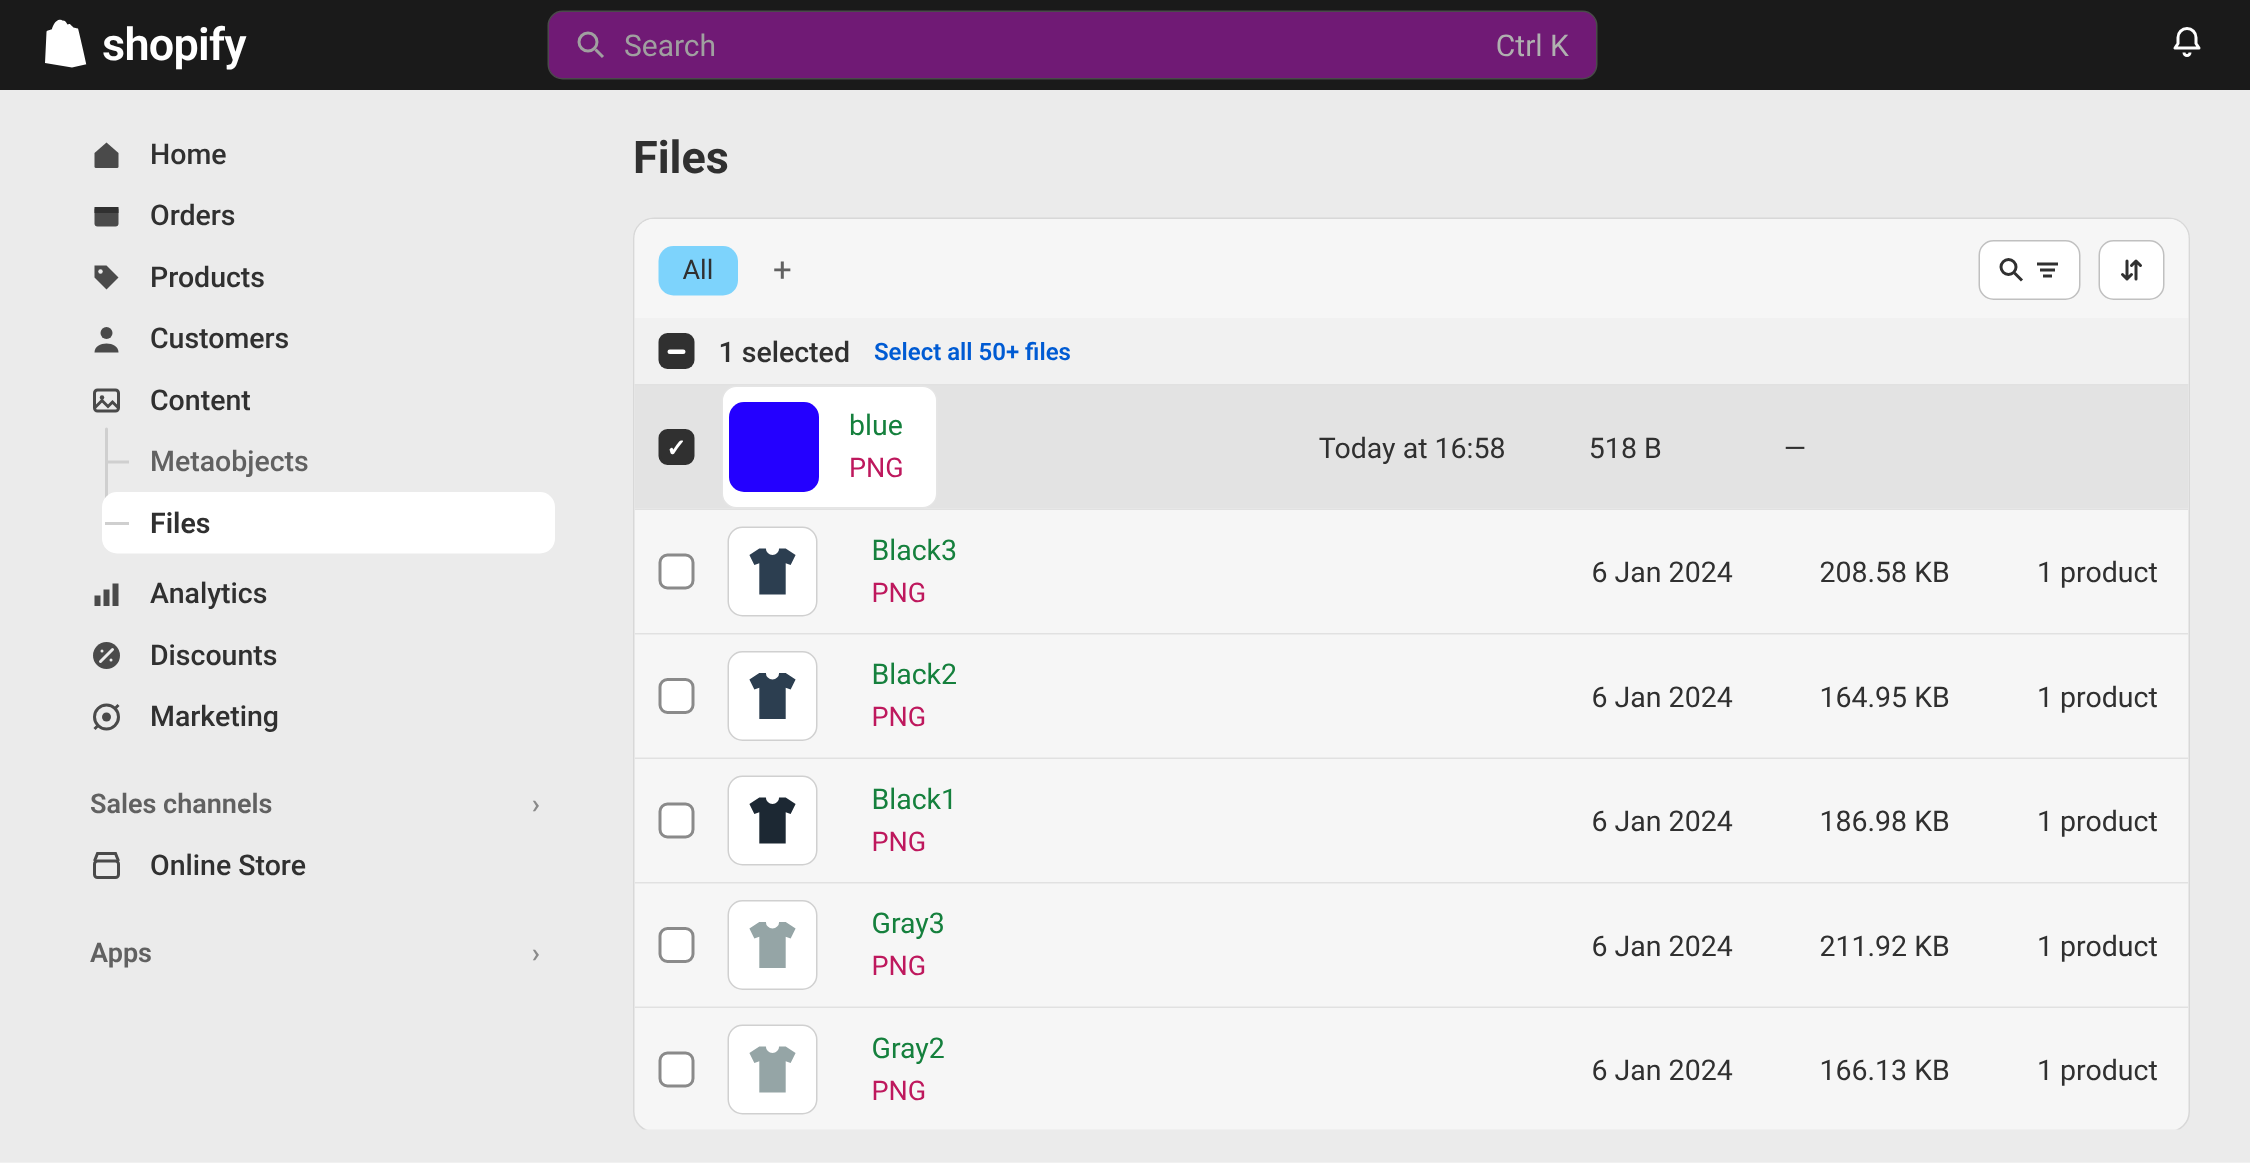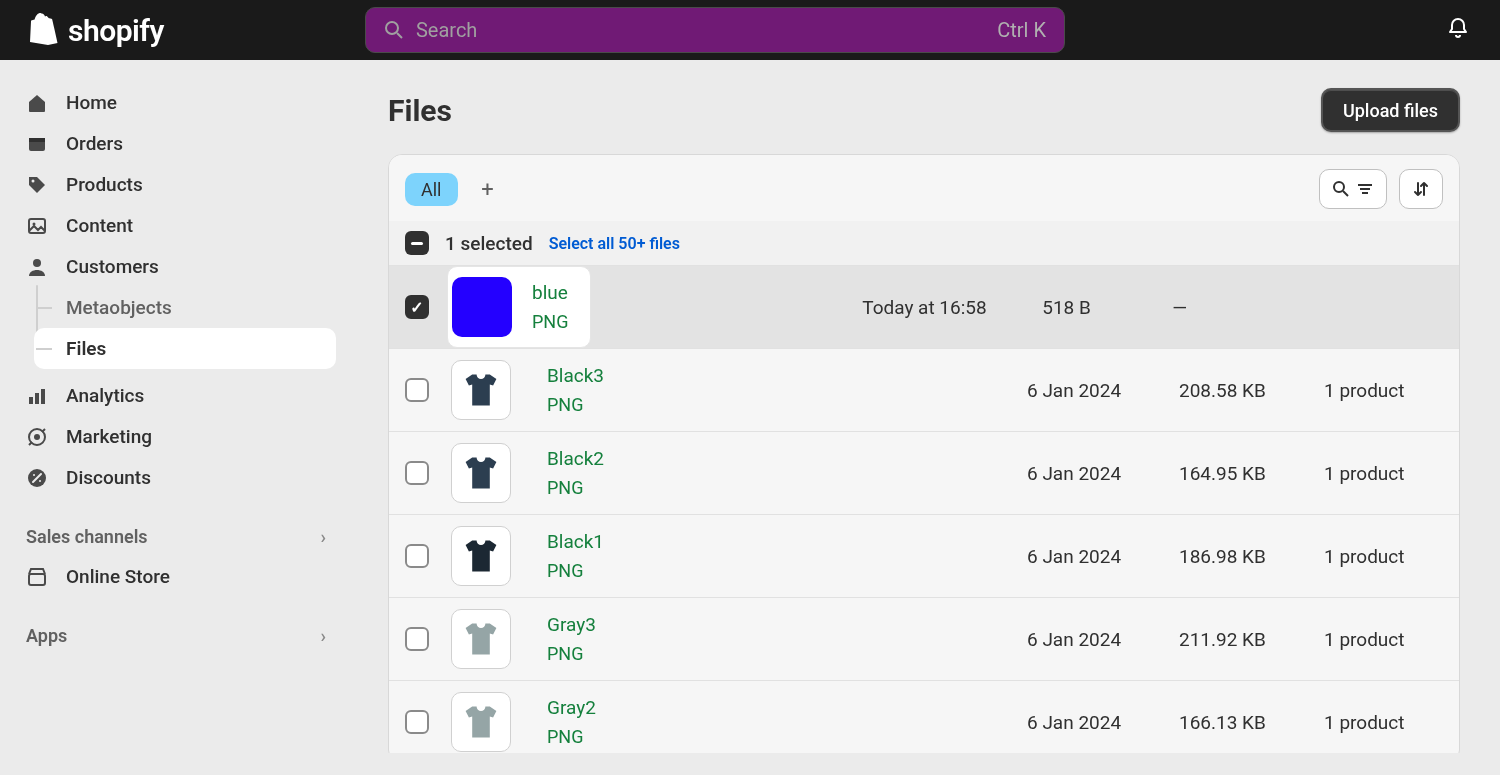--- a/index.html
+++ b/index.html
@@ -8,21 +8,21 @@
     
     .topbar { height:60px; background:#1a1a1a; display:flex; align-items:center; padding:0 30px; }
     .logo { display:flex; align-items:center; color:#fff; font-size:30px; font-weight:600; letter-spacing:-0.5px; }
     .logo svg { margin-right:8px; }
     .search-box { margin-left:auto; margin-right:auto; display:flex; align-items:center; background:#701a75; border:1px solid #4a4a4a; border-radius:10px; width:700px; height:46px; padding:0 18px; color:#a0a0a0; font-size:20px; }
     .search-box .search-label { flex:1; margin-left:12px; }
     .search-box .kbd { color:#b0b0b0; }
     .notif { margin-left:180px; color:#fff; }
 
     
-    .body { display:flex; height:calc(775px - 82px); }
+    .body { display:flex; height:calc(775px - 82px);padding-left:34px; }
     .sidebar { width:352px; background:#ebebeb; padding:22px 16px 0 16px; }
     .nav-item { display:flex; align-items:center; height:41px; padding:0 10px; border-radius:10px; color:#303030; font-size:19px; font-weight:500; cursor:pointer; }
     .nav-item .icon { width:40px; display:flex; justify-content:flex-start; color:#4a4a4a; }
     .sub-wrap { position:relative; margin-left:18px; }
     .sub-wrap::before { content:""; position:absolute; left:2px; top:-2px; bottom:20px; width:2px; background:#cfcfcf; border-radius:2px; }
     .sub-item { display:flex; align-items:center; height:41px; padding-left:32px; color:#616161; font-size:19px; font-weight:500; cursor:pointer; position:relative; border-radius:10px; }
     .sub-item::before { content:""; position:absolute; left:2px; top:20px; width:16px; height:2px; background:#cfcfcf; }
     .sub-item.active { background:#fff; color:#303030; font-weight:600; }
     .sub-item.active::after { content:""; position:absolute; left:2px; top:10px; height:22px; width:4px; background:#cfcfcf; border-radius:2px; display:none; }
     .section-heading { display:flex; align-items:center; justify-content:space-between; height:40px; padding:0 10px; color:#616161; font-size:18px; font-weight:600; margin-top:18px; cursor:pointer; }
@@ -49,21 +49,21 @@
 
     .row { display:flex; align-items:center; height:83px; border-top:1px solid #e1e1e1; padding:0 16px; cursor:pointer; }
     .row.first { background:#e3e3e3; }
     .cb { width:24px; height:24px; border:2px solid #8a8a8a; border-radius:6px; background:#fff; cursor:pointer; display:flex; align-items:center; justify-content:center; flex:0 0 24px; }
     .cb.checked { background:#303030; border-color:#303030; }
     .cb.checked::after { content:"✓"; color:#fff; font-size:16px; font-weight:700; }
     .thumb { width:60px; height:60px; border-radius:10px; margin-left:22px; background:#fff; border:1px solid #d0d0d0; display:flex; align-items:center; justify-content:center; flex:0 0 60px; overflow:hidden; }
     .thumb.blue { background:#2400ff; border:none; }
     .ncol { margin-left:36px; flex:0 0 480px; }
     .fname { font-size:19px; color:#15803d; line-height:1.2; }
-    .ftype { font-size:18px; color:#15803d; margin-top:6px; }
+    .ftype { font-size:18px; color:#be185d; margin-top:6px; }
     .datecol { flex:0 0 152px; font-size:19px; color:#303030; }
     .sizecol { flex:0 0 145px; font-size:19px; color:#303030; }
     .refcol { flex:1; font-size:19px; color:#303030; }
     .first-wrap { display:inline-flex; align-items:center; background:#fff; border-radius:10px; padding:10px 22px 10px 0; margin-left:-4px; border:1px solid #e5e5e5; }
 
     
     .shirt { width:44px; height:44px; }
   </style>
 </head>
 <body>
@@ -115,36 +115,36 @@
           <svg width="22" height="22" viewBox="0 0 22 22">
             <path d="M3 3h8l8 8-8 8-8-8V3z" fill="#4a4a4a"></path>
             <circle cx="7" cy="7" r="1.5" fill="#ebebeb"></circle>
           </svg>
         </span>
       <span>Products</span>
     </div>
     <div class="nav-item">
       <span class="icon">
           <svg width="22" height="22" viewBox="0 0 22 22">
+            <circle cx="11" cy="7" r="4" fill="#4a4a4a"></circle>
+            <path d="M3 20c0-4 4-6 8-6s8 2 8 6" fill="#4a4a4a"></path>
+          </svg>
+        </span>
+      <span>Customers</span>
+    </div>
+    <div class="nav-item">
+      <span class="icon">
+          <svg width="22" height="22" viewBox="0 0 22 22">
             <rect x="3" y="4" width="16" height="14" rx="2" fill="none" stroke="#4a4a4a" stroke-width="2"></rect>
             <circle cx="8" cy="9" r="1.5" fill="#4a4a4a"></circle>
             <path d="M3 16l5-5 4 4 3-3 4 4" stroke="#4a4a4a" stroke-width="2" fill="none"></path>
           </svg>
         </span>
       <span>Content</span>
     </div>
-    <div class="nav-item">
-      <span class="icon">
-          <svg width="22" height="22" viewBox="0 0 22 22">
-            <circle cx="11" cy="7" r="4" fill="#4a4a4a"></circle>
-            <path d="M3 20c0-4 4-6 8-6s8 2 8 6" fill="#4a4a4a"></path>
-          </svg>
-        </span>
-      <span>Customers</span>
-    </div>
     <div class="sub-wrap">
       <div class="sub-item">
         <span>Metaobjects</span>
       </div>
       <div class="sub-item active">
         <span>Files</span>
       </div>
     </div>
     <div class="nav-item" style="margin-top:6px">
       <span class="icon">
@@ -152,36 +152,36 @@
             <rect x="3" y="12" width="4" height="7" fill="#4a4a4a"></rect>
             <rect x="9" y="8" width="4" height="11" fill="#4a4a4a"></rect>
             <rect x="15" y="4" width="4" height="15" fill="#4a4a4a"></rect>
           </svg>
         </span>
       <span>Analytics</span>
     </div>
     <div class="nav-item">
       <span class="icon">
           <svg width="22" height="22" viewBox="0 0 22 22">
+            <circle cx="11" cy="11" r="9" fill="#4a4a4a"></circle>
+            <path d="M7 15l8-8M8 8h.01M14 14h.01" stroke="#ebebeb" stroke-width="2" stroke-linecap="round"></path>
+          </svg>
+        </span>
+      <span>Discounts</span>
+    </div>
+    <div class="nav-item">
+      <span class="icon">
+          <svg width="22" height="22" viewBox="0 0 22 22">
             <circle cx="11" cy="11" r="8" fill="none" stroke="#4a4a4a" stroke-width="2"></circle>
             <circle cx="11" cy="11" r="3" fill="#4a4a4a"></circle>
             <path d="M16 6l3-3M3 19l3-3" stroke="#4a4a4a" stroke-width="2"></path>
           </svg>
         </span>
       <span>Marketing</span>
     </div>
-    <div class="nav-item">
-      <span class="icon">
-          <svg width="22" height="22" viewBox="0 0 22 22">
-            <circle cx="11" cy="11" r="9" fill="#4a4a4a"></circle>
-            <path d="M7 15l8-8M8 8h.01M14 14h.01" stroke="#ebebeb" stroke-width="2" stroke-linecap="round"></path>
-          </svg>
-        </span>
-      <span>Discounts</span>
-    </div>
 
     <div class="section-heading">
       <span>Sales channels</span>
       <span class="chev">›</span>
     </div>
     <div class="nav-item">
       <span class="icon">
           <svg width="22" height="22" viewBox="0 0 22 22">
             <rect x="3" y="8" width="16" height="11" rx="2" fill="none" stroke="#4a4a4a" stroke-width="2"></rect>
             <path d="M3 8l2-5h12l2 5" fill="none" stroke="#4a4a4a" stroke-width="2"></path>
@@ -192,21 +192,20 @@
 
     <div class="section-heading">
       <span>Apps</span>
       <span class="chev">›</span>
     </div>
   </div>
 
   <div class="main">
     <div class="page-header">
       <h1 class="page-title">Files</h1>
-      <button class="upload-btn">Upload files</button>
     </div>
 
     <div class="panel">
       <div class="panel-head">
         <div class="tab-all">All</div>
         <div class="tab-add">+</div>
         <div class="spacer"></div>
         <div class="icon-btn">
           <svg width="18" height="18" viewBox="0 0 18 18">
               <circle cx="7" cy="7" r="5" stroke="#303030" stroke-width="2" fill="none"></circle>

